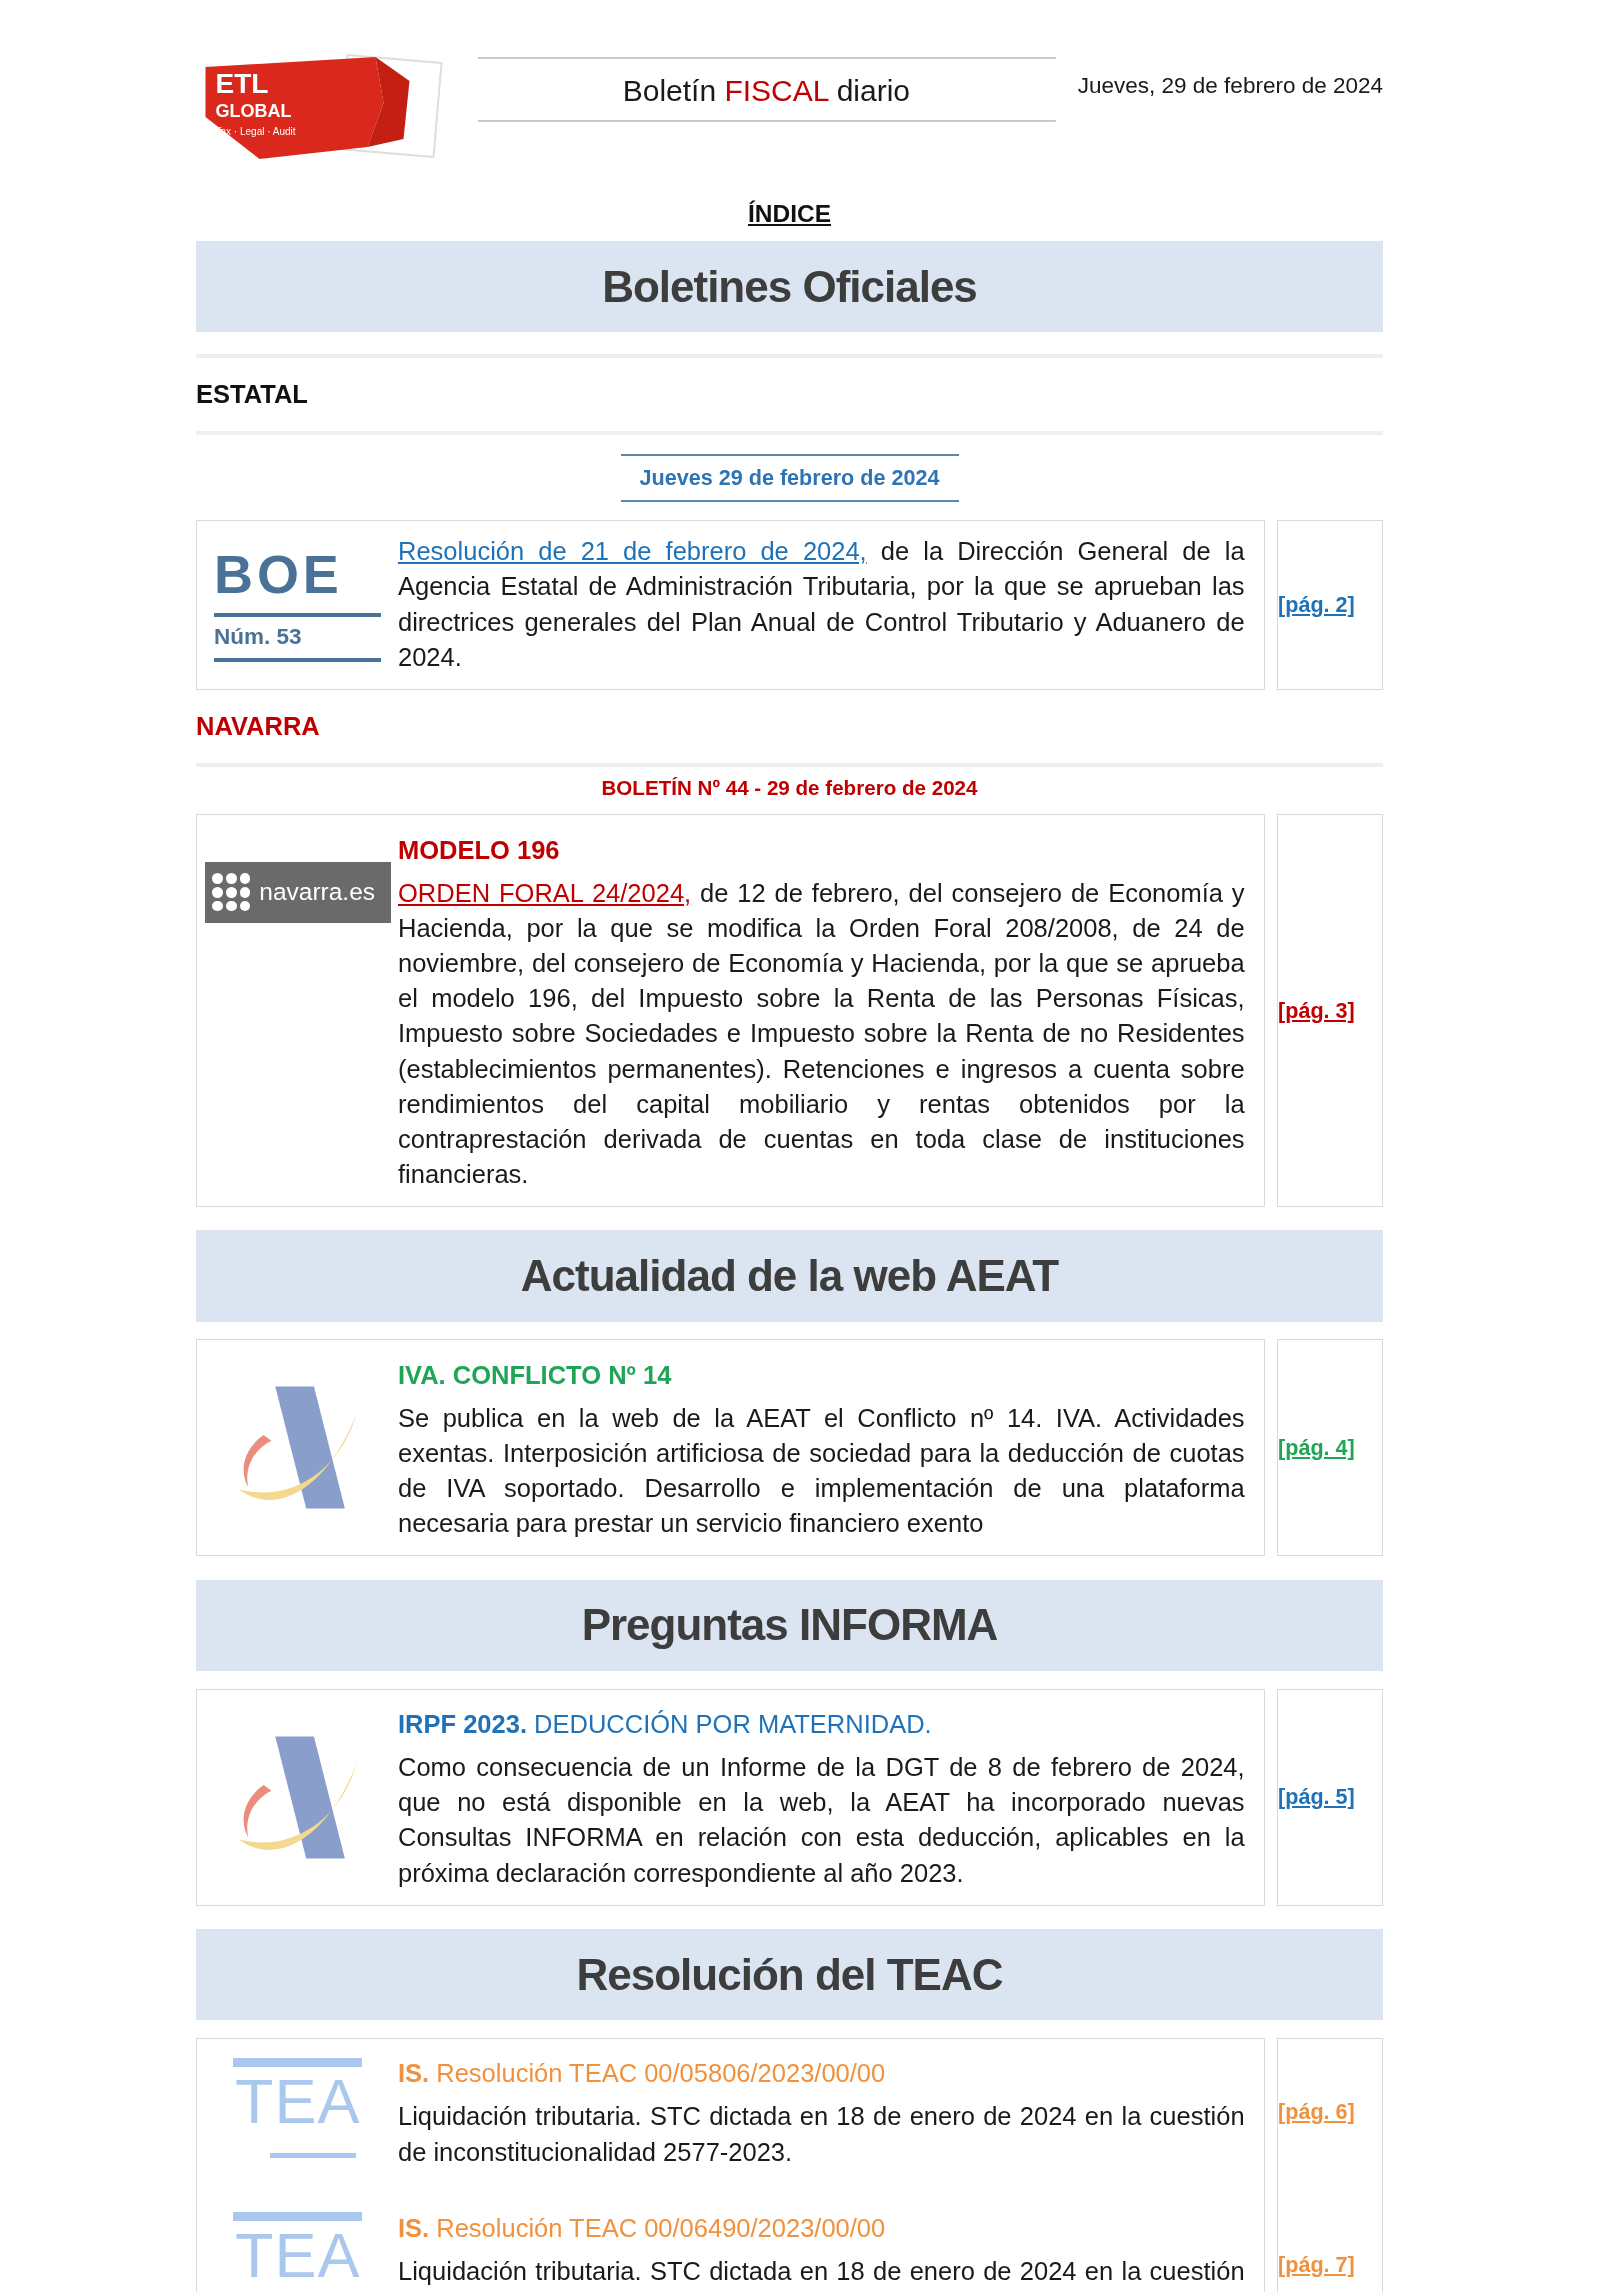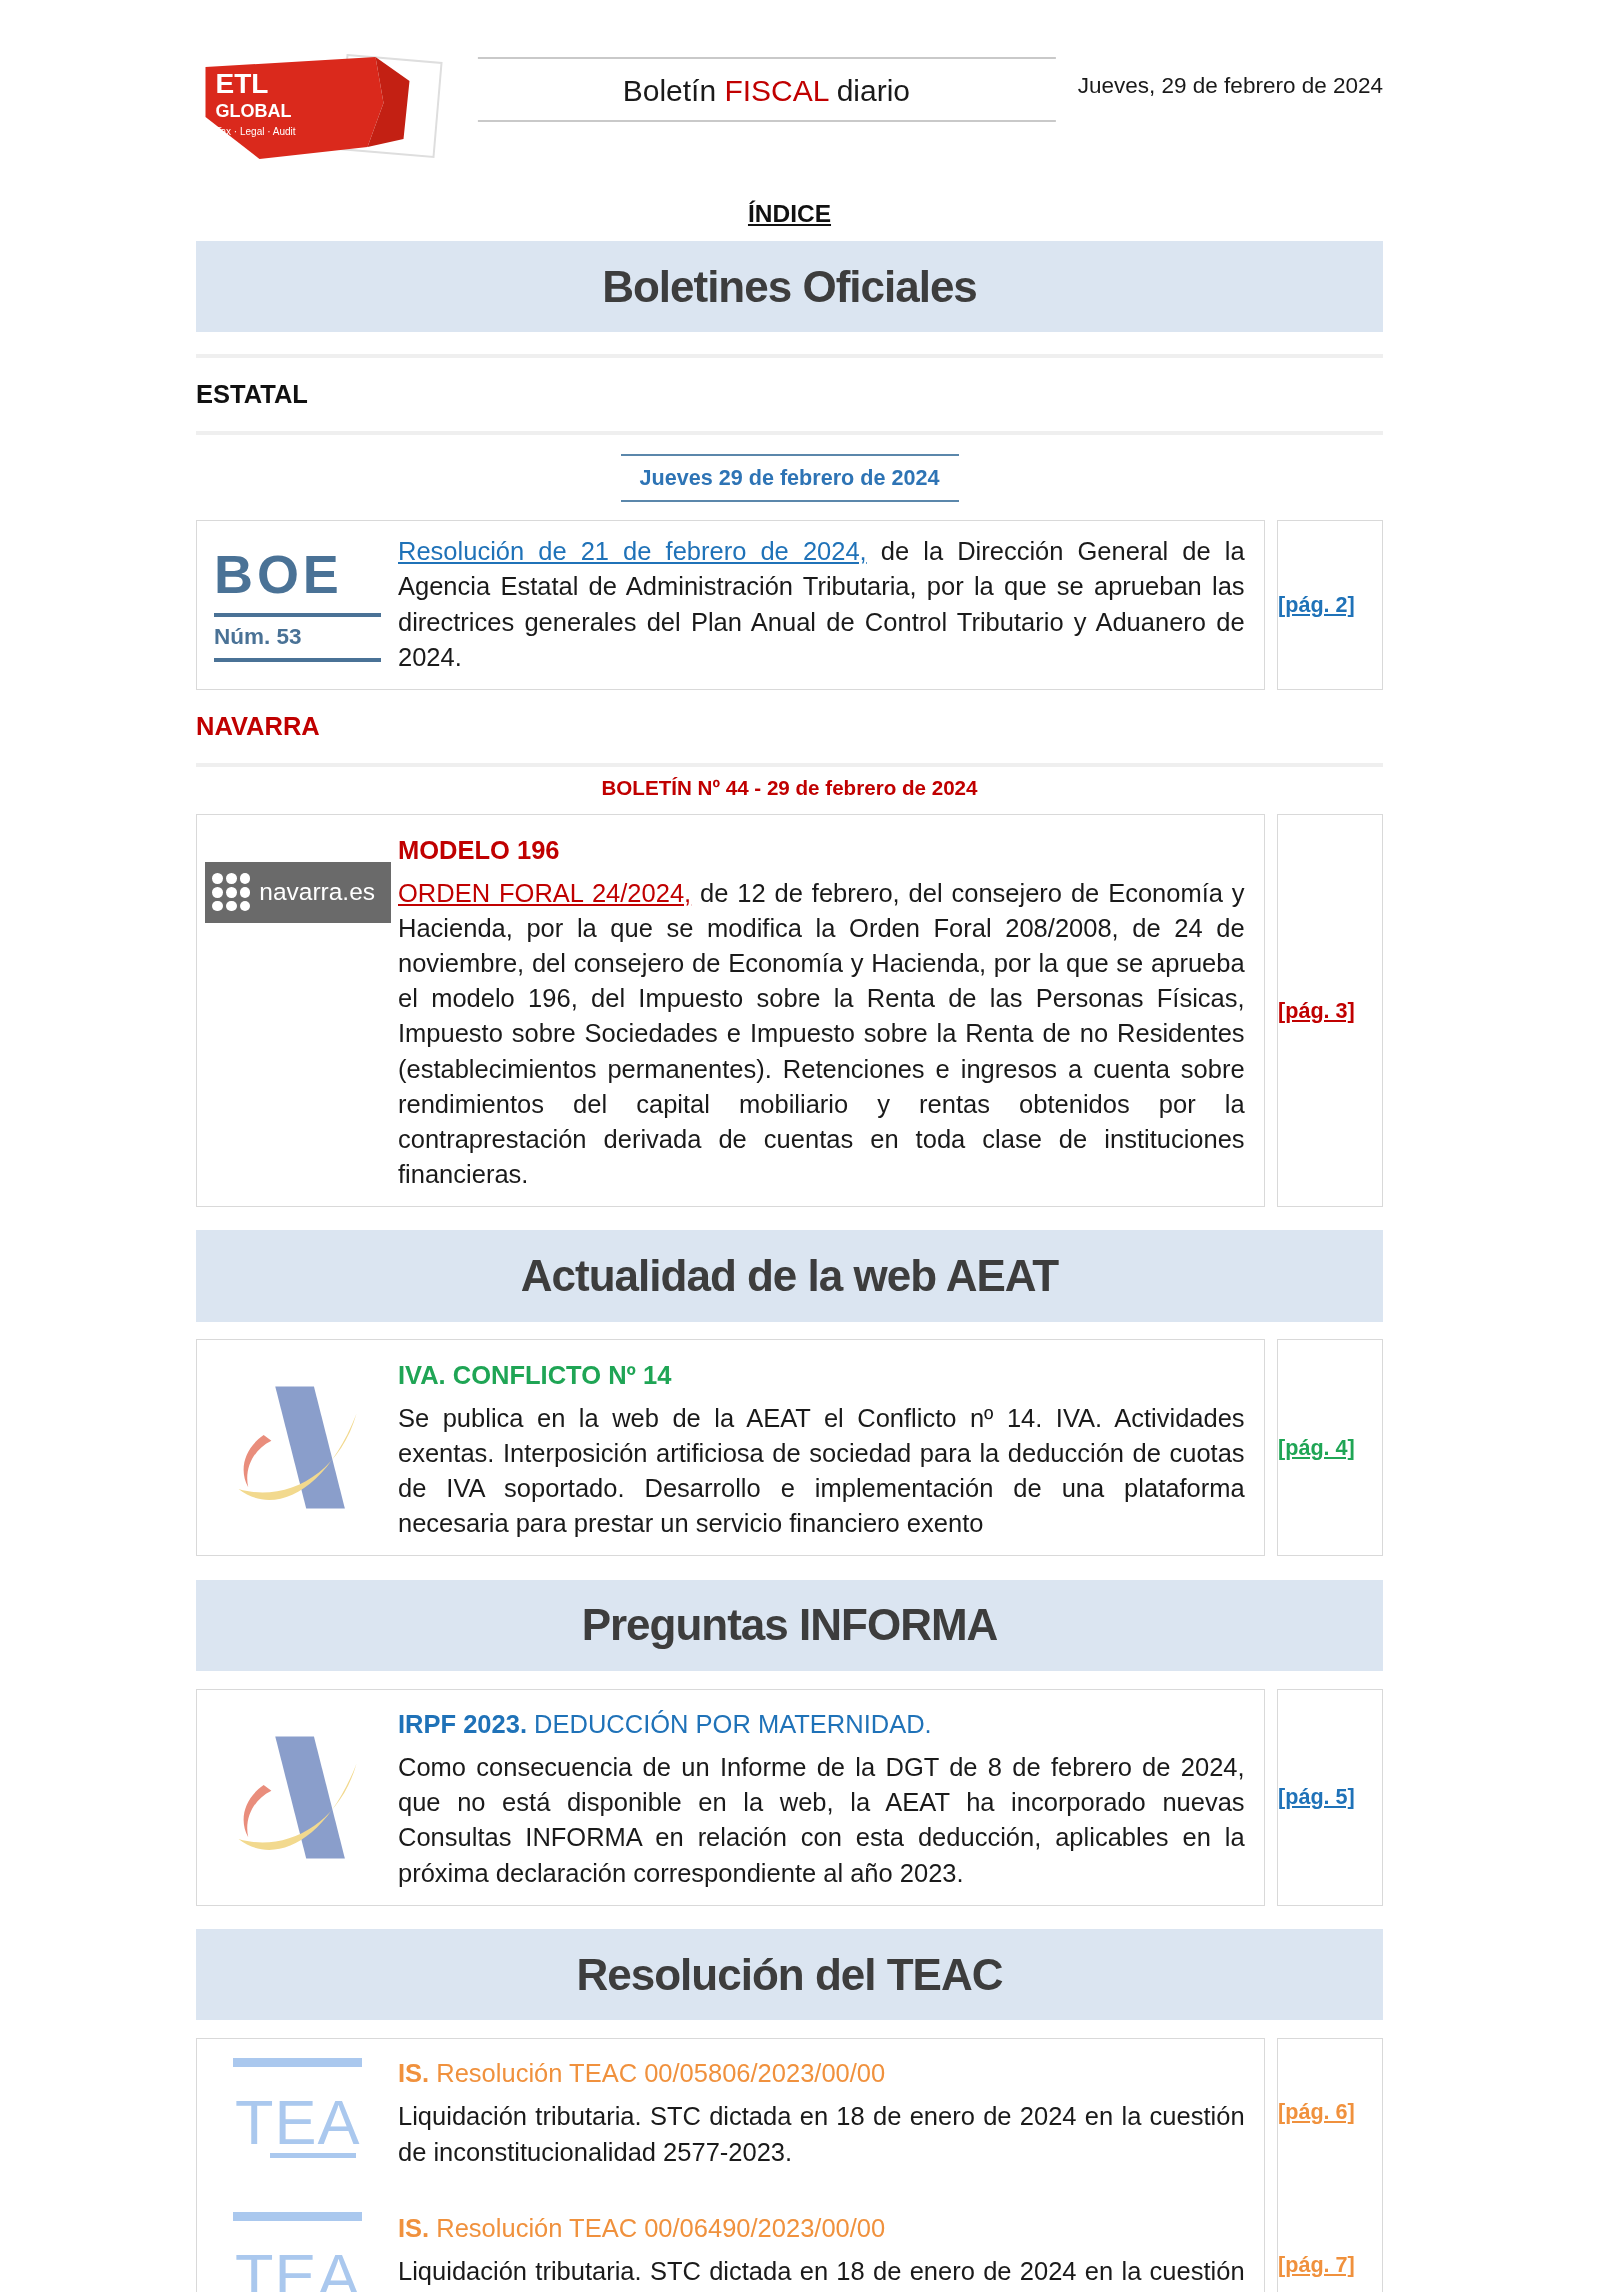--- a/index.html
+++ b/index.html
@@ -68,21 +68,21 @@
   .nav-dots{display:grid;grid-template-columns:repeat(3,10.8px);grid-auto-rows:10.8px;gap:2.9px;margin-right:8.8px;}
   .nav-dots span{width:10.8px;height:10.8px;border-radius:50%;background:#fff;display:block;}
   .nav-text{color:#fff;font-size:24.5px;}
 
   
   .aeat-svg{width:145px;height:145px;}
 
   
   .tea-logo{position:relative;width:129px;height:106px;color:#aac8ee;}
   .tea-bar{position:absolute;top:0;left:0;width:100%;height:8.8px;background:#aac8ee;}
-  .tea-word{position:absolute;top:5.9px;left:2px;font-size:63px;font-weight:400;letter-spacing:1px;line-height:1.2;margin-top:21px;}
+  .tea-word{position:absolute;top:5.9px;left:2px;font-size:63px;font-weight:400;letter-spacing:1px;line-height:1.2;}
   .tea-ul{position:absolute;bottom:5.9px;left:37px;width:86px;height:4.9px;background:#aac8ee;}
 
   .teac-entry{display:flex;}
   .teac-entry + .teac-entry{margin-top:37px;}
   .teac-side{justify-content:space-around;gap:8px;}
 </style>
 </head>
 <body>
 
 <div class="inner">

